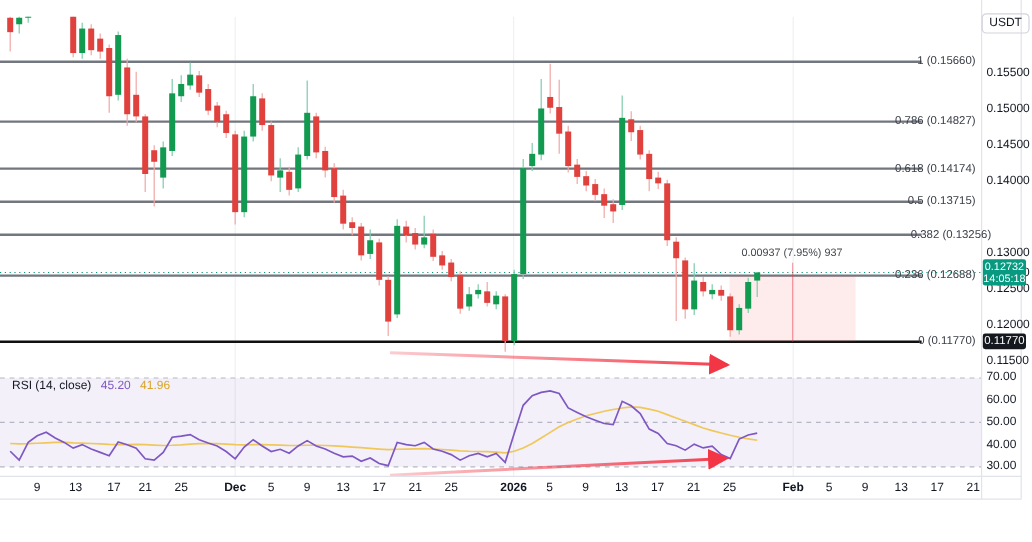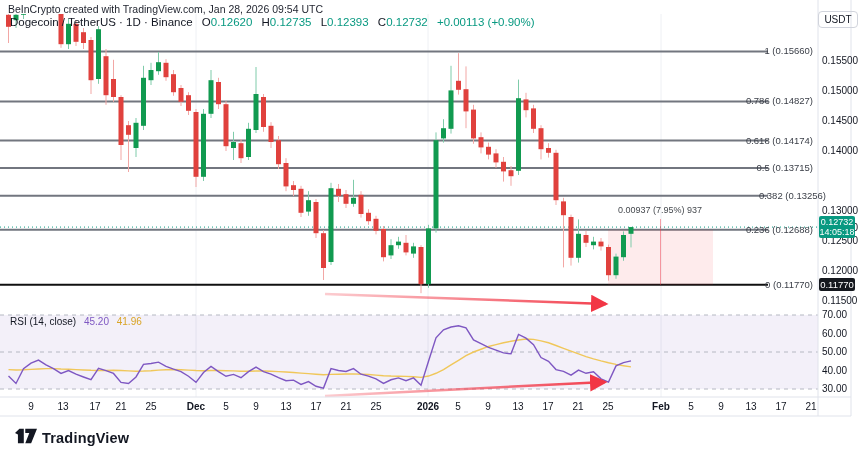--- a/index.html
+++ b/index.html
@@ -242,30 +242,21 @@
       <polyline points="8.5,369.575 16,369.945 23.5,369.76 31,369.39 38.5,369.02 46,368.65 53.5,368.65 61,369.02 68.5,369.205 76,369.575 83.5,369.945 91,370.315 98.5,370.5 106,370.5 113.5,370.315 121,370.5 128.5,370.87 136,371.24 143.5,371.055 151,370.685 158.5,370.13 166,369.76 173.5,369.575 181,369.76 188.5,370.13 196,370.5 203.5,370.685 211,370.5 218.5,370.5 226,370.685 233.5,370.87 241,371.24 248.5,371.24 256,371.055 263.5,371.055 271,371.24 278.5,371.61 286,371.98 293.5,372.535 301,373.09000000000003 308.5,373.645 316,374.2 323.5,374.755 331,374.385 338.5,374.2 346,374.015 353.5,373.83 361,374.2 368.5,374.57 376,375.125 383.5,375.68 391,376.05 398.5,376.235 406,376.42 413.5,376.79 421,377.345 428.5,376.05 436,373.275 443.5,369.575 451,364.95 458.5,360.325 466,355.7 473.5,352 481,349.225 488.5,346.45 496,344.6 503.5,342.75 511,341.27 518.5,339.975 526,339.05 533.5,339.42 541,340.9 548.5,342.75 556,345.525 563.5,348.3 571,351.075 578.5,353.85 586,356.625 593.5,358.845 601,360.88 608.5,362.73 616,364.395 623.5,365.69 631,366.874" fill="none" stroke="#f0c75a" stroke-width="1.4"></polyline>
       <polyline points="8.5,376.05 16,383.45 23.5,368.65 31,363.1 38.5,360.14 46,364.95 53.5,368.65 61,373.46000000000004 68.5,370.5 76,374.2 83.5,376.975 91,379.75 98.5,368.28 106,370.685 113.5,373.46000000000004 121,382.34000000000003 128.5,383.45 136,376.975 143.5,364.395 151,363.47 158.5,362.175 166,366.43 173.5,369.205 181,371.61 188.5,376.235 196,382.34000000000003 203.5,372.535 211,366.43 218.5,371.61 226,376.235 233.5,374.385 241,377.71500000000003 248.5,371.61 256,367.17 263.5,371.61 271,374.2 278.5,377.71500000000003 286,380.675 293.5,380.12 301,384.375 308.5,381.6 316,386.225 323.5,388.075 331,368.65 338.5,370.5 346,371.425 353.5,368.65 361,374.2 368.5,376.05 376,378.825 383.5,383.45 391,379.75 398.5,377.9 406,380.675 413.5,377.9 421,385.3 428.5,361.25 436,337.755 443.5,329.8 451,327.025 458.5,325.73 466,327.95 473.5,339.975 481,343.675 488.5,347.375 496,350.15 503.5,352.925 511,353.85 518.5,334.425 526,338.125 533.5,344.6 541,357.55 548.5,361.25 556,369.575 563.5,371.425 571,375.125 578.5,370.13 586,373.275 593.5,371.795 601,378.825 608.5,382.155 616,365.875 623.5,362.545 631,360.88" fill="none" stroke="#7e57c2" stroke-width="1.4"></polyline>
       <line x1="325" y1="294" x2="606" y2="304" stroke="url(#ag0)" stroke-width="2.5" marker-end="url(#ah)"></line>
       <line x1="325" y1="396" x2="605" y2="382" stroke="url(#ag1)" stroke-width="2.5" marker-end="url(#ah)"></line>
       <line x1="0" y1="397" x2="851" y2="397" stroke="#e0e3eb" stroke-width="1"></line>
       <line x1="0" y1="416" x2="851" y2="416" stroke="#e0e3eb" stroke-width="1"></line>
       <line x1="818" y1="0" x2="818" y2="416" stroke="#e0e3eb" stroke-width="1"></line>
       <line x1="851" y1="0" x2="851" y2="416" stroke="#e0e3eb" stroke-width="1"></line>
     </svg>
 
-  <div class="abs credit">BeInCrypto created with TradingView.com, Jan 28, 2026 09:54 UTC</div>
-
-  <div class="abs symbol-row">
-    <span>Dogecoin / TetherUS · 1D · Binance</span>
-    <span class="ohlc-lbl">O</span><span class="ohlc-val">0.12620</span>
-    <span class="ohlc-lbl">H</span><span class="ohlc-val">0.12735</span>
-    <span class="ohlc-lbl">L</span><span class="ohlc-val">0.12393</span>
-    <span class="ohlc-lbl">C</span><span class="ohlc-val">0.12732</span>
-    <span class="chg">+0.00113 (+0.90%)</span>
-  </div>
+
 
   <div id="fib-labels">
       <div class="fib-label" style="top: 45.4px;">1 (0.15660)</div>
       <div class="fib-label" style="top: 95.38px;">0.786 (0.14827)</div>
       <div class="fib-label" style="top: 135px;">0.618 (0.14174)</div>
       <div class="fib-label" style="top: 162.1px;">0.5 (0.13715)</div>
       <div class="fib-label" style="top: 189.64px; padding-left: 13px;">0.382 (0.13256)</div>
       <div class="fib-label" style="top: 223.72px;">0.236 (0.12688)</div>
       <div class="fib-label" style="top: 278.8px;">0 (0.11770)</div>
     </div>
@@ -327,22 +318,13 @@
       <div class="t-label" style="left: 556px;">21</div>
       <div class="t-label" style="left: 586px;">25</div>
       <div class="t-label major" style="left: 639px;">Feb</div>
       <div class="t-label" style="left: 669px;">5</div>
       <div class="t-label" style="left: 699px;">9</div>
       <div class="t-label" style="left: 729px;">13</div>
       <div class="t-label" style="left: 759px;">17</div>
       <div class="t-label" style="left: 789px;">21</div>
     </div>
 
-  <div class="abs footer">
-    <span>
-      <svg width="22" height="16" viewBox="0 0 30 20">
-        <polygon points="0,6 6,0 12,0 12,20 4,20 4,8" fill="#131722"></polygon>
-        <polygon points="14,0 30,0 22,20 14,20 19.5,6 14,6" fill="#131722"></polygon>
-      </svg>
-    </span>
-    <span class="tv-text">TradingView</span>
-  </div>
 </div>
 
 </body></html>

